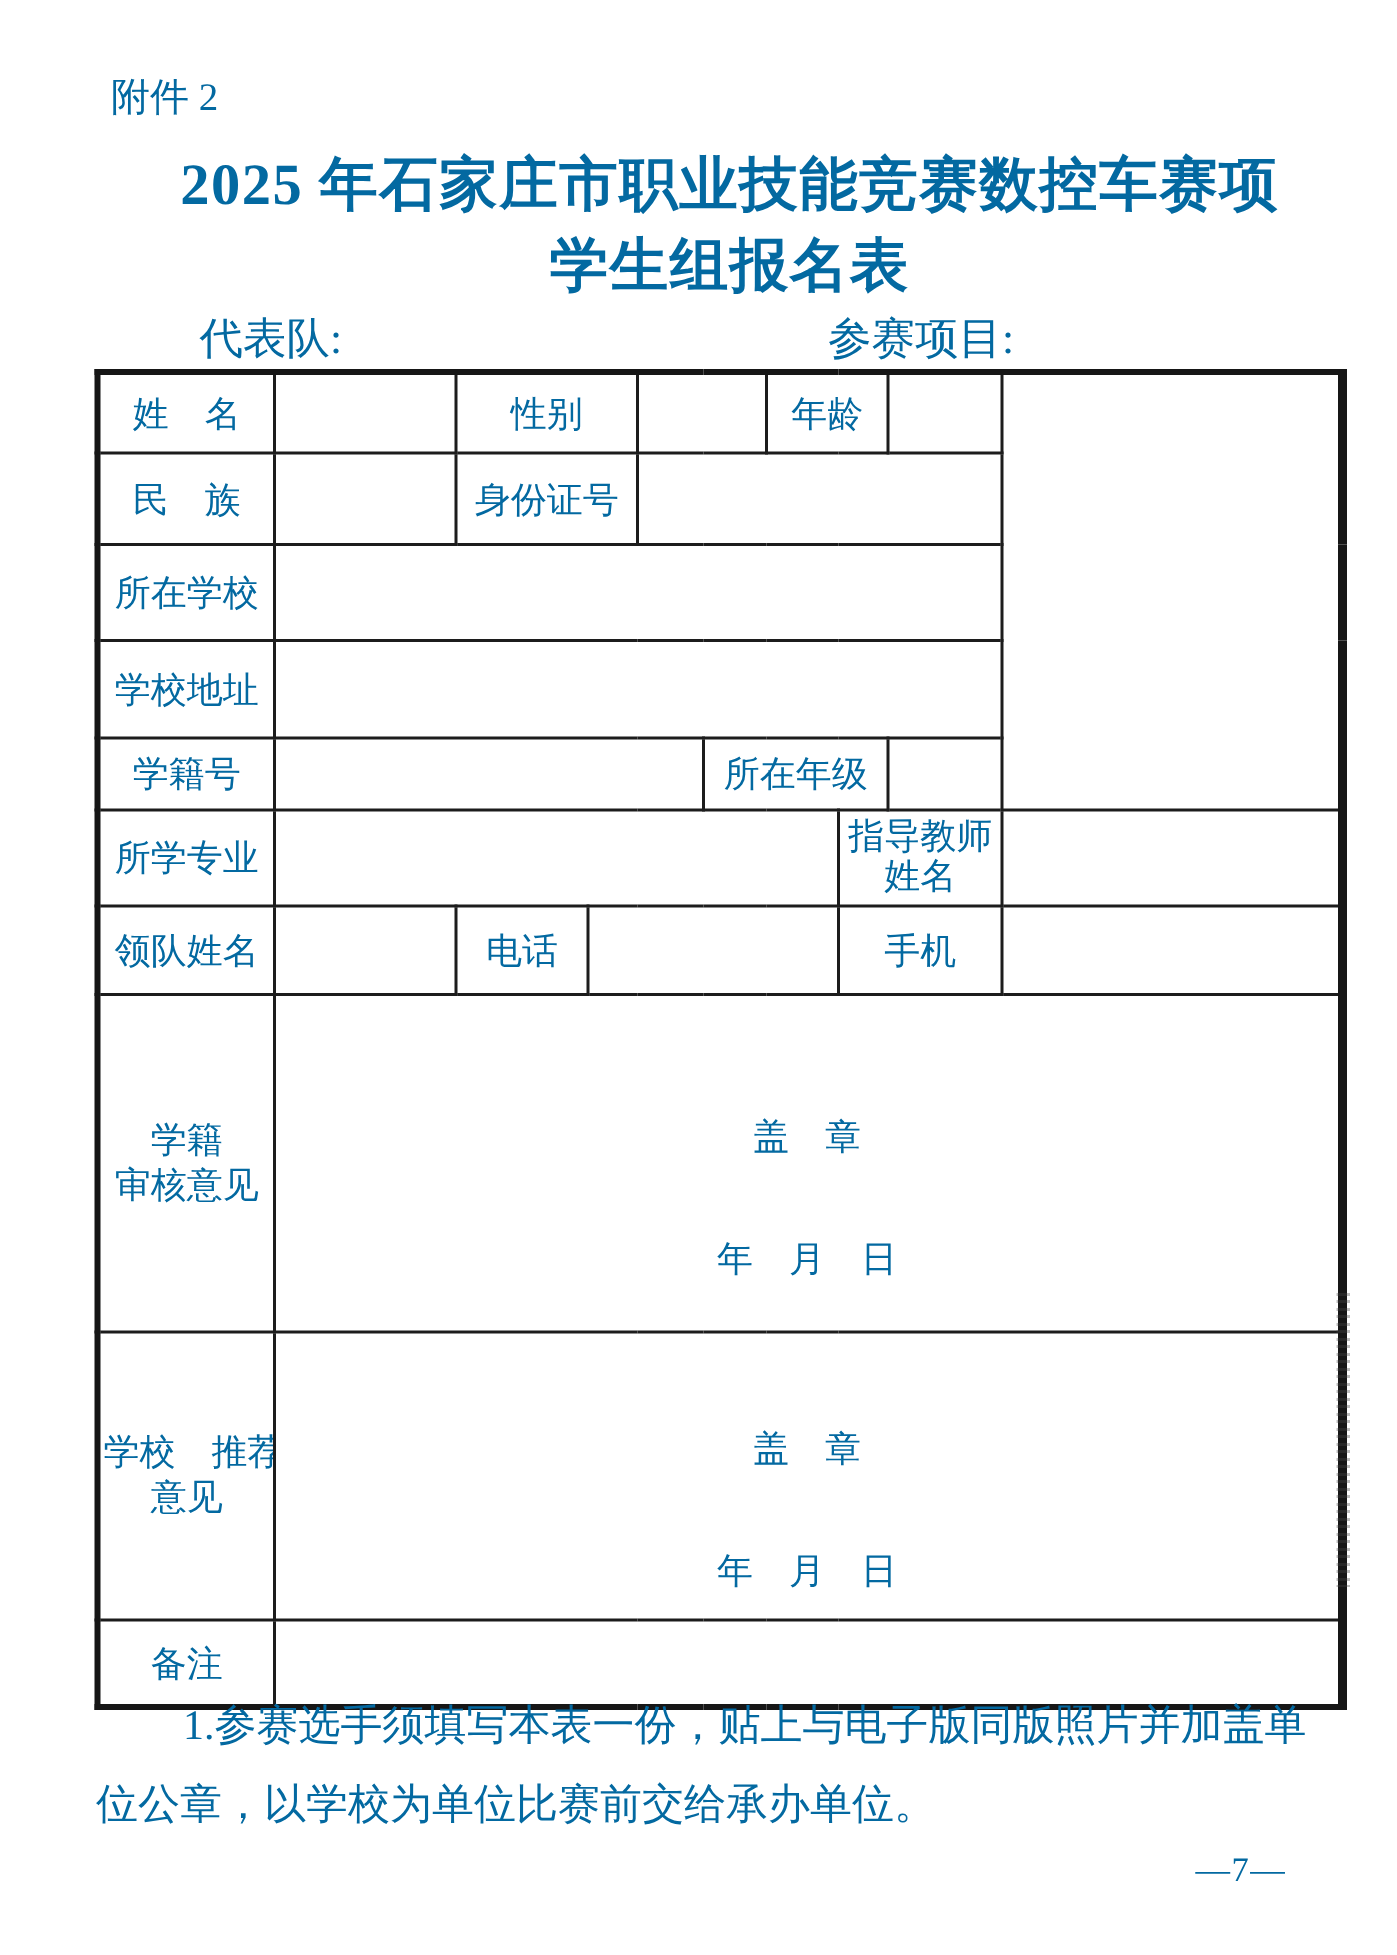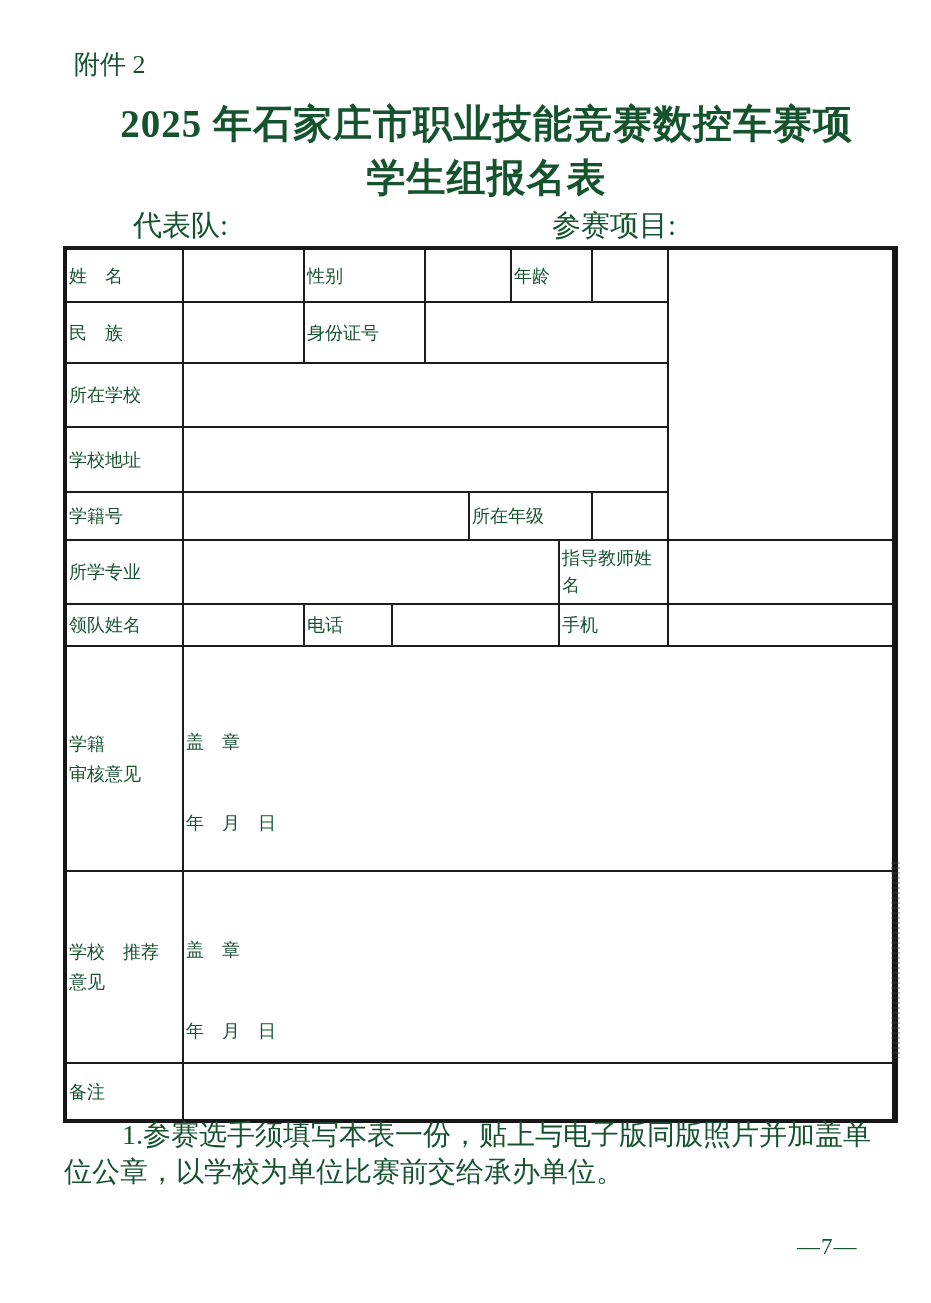--- a/index.html
+++ b/index.html
@@ -3,21 +3,21 @@
 <meta charset="utf-8">
 <style>
   * { margin: 0; padding: 0; box-sizing: border-box; }
   html, body { background: #ffffff; }
   .page {
     position: relative;
     width: 931px;
     height: 1303px;
     background: #ffffff;
     font-family: "Liberation Serif", "DejaVu Serif", serif;
-    color: #14532d;
+    color: #0369a1;
     overflow: hidden;
   }
   .attachment {
     position: absolute;
     left: 74px; top: 47px;
     font-size: 26px;
     white-space: nowrap;
   }
   .title {
     position: absolute;
@@ -44,22 +44,23 @@
     position: absolute;
     left: 63px; top: 246px;
     width: 830px;
     border-collapse: collapse;
     table-layout: fixed;
     border: 4px solid #161616;
     border-right-width: 6px;
   }
   table.form td {
     border: 2px solid #1c1c1c;
+    text-align: center;
     vertical-align: middle;
-    font-size: 18px;
+    font-size: 24px;
     padding: 0 2px;
     overflow: hidden;
   }
   td .lline { white-space: nowrap; line-height: 30px; }
   td.advisor {
     font-size: 20px;
     line-height: 27px;
     padding: 0;
     word-break: break-all;
   }
@@ -72,21 +73,21 @@
   .pad-review    { padding-top: 84px; }
   .pad-recommend { padding-top: 94px; }
 
   .notes {
     position: absolute;
     left: 64px; top: 1116px;
     width: 830px;
     font-size: 28px;
     line-height: 37px;
   }
-  .notes div { white-space: nowrap; }
+  .notes div { white-space: nowrap; margin-top: 16px; }
   .notes .indent { text-indent: 58px; }
   .pagenum {
     position: absolute;
     left: 797px; top: 1234px;
     font-size: 23px;
     letter-spacing: 1px;
     white-space: nowrap;
   }
   .scan-noise {
     position: absolute;
@@ -156,21 +157,21 @@
         <td colspan="4"></td>
         <td colspan="3">所在年级</td>
         <td></td>
       </tr>
       <tr style="height:64px">
         <td>所学专业</td>
         <td colspan="6"></td>
         <td colspan="2" class="advisor">指导教师姓名</td>
         <td></td>
       </tr>
-      <tr style="height:42px">
+      <tr style="height:59px">
         <td>领队姓名</td>
         <td></td>
         <td>电话</td>
         <td colspan="4"></td>
         <td colspan="2">手机</td>
         <td></td>
       </tr>
       <tr style="height:225px">
         <td>
           <div class="lline">学籍</div>

